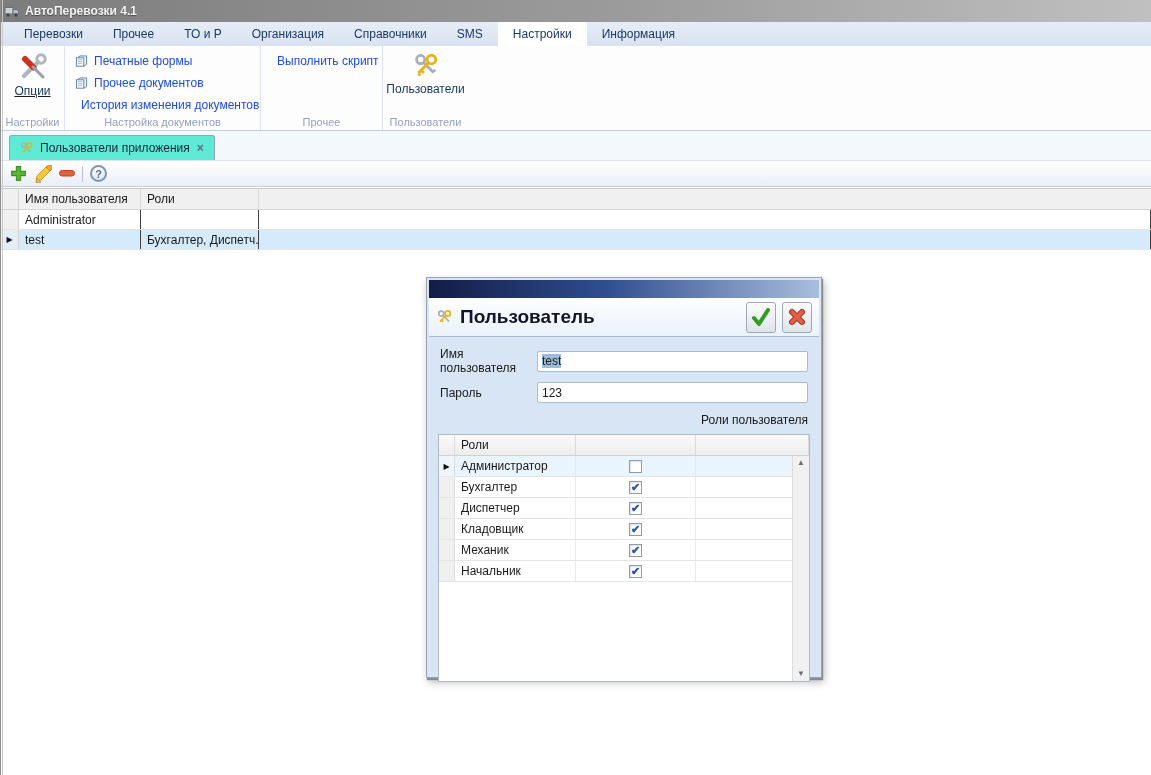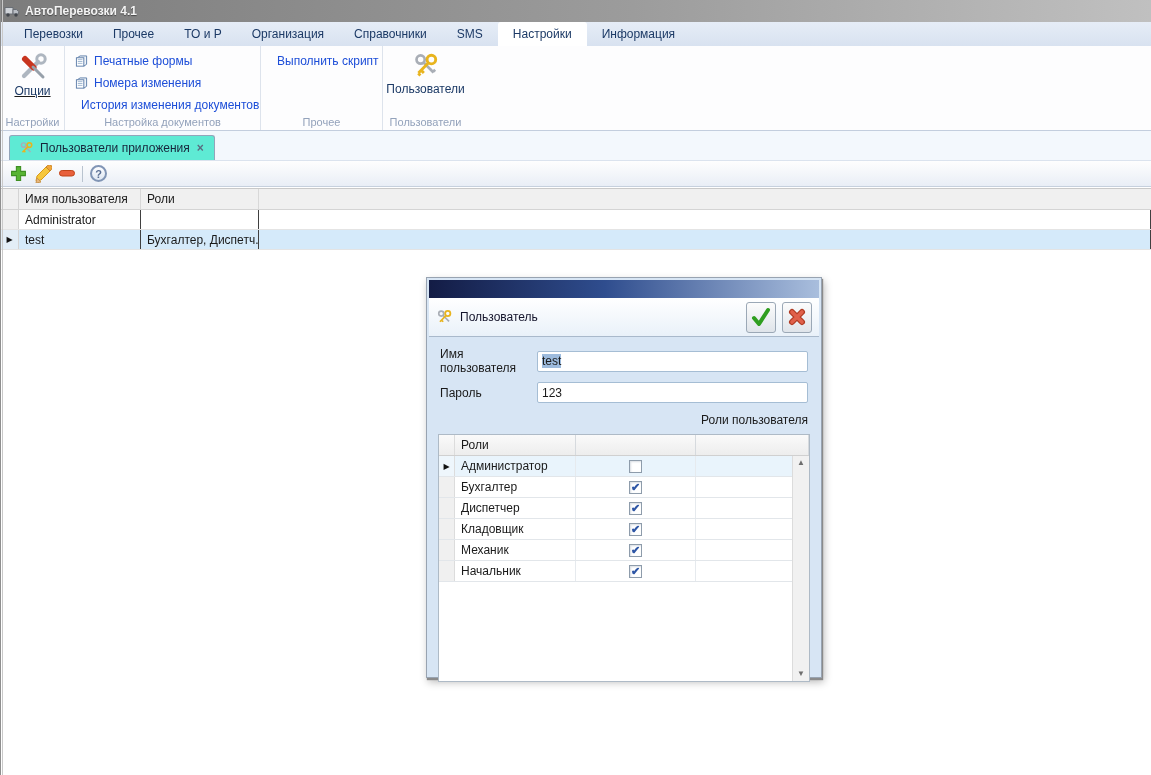--- a/index.html
+++ b/index.html
@@ -57,21 +57,21 @@
   .c-name{width:122px;flex:none;} .c-roles{width:118px;flex:none;} .c-fill{flex:1;border-right:none;}
   .gc{padding:3px 6px;border-right:1px solid #404040;overflow:hidden;white-space:nowrap;}
 
   
   .dialog{position:absolute;left:425px;top:277px;width:396px;height:401px;
     background:#d7e5f4;border:1px solid #98a3b1;box-shadow:1px 2px 1px #8b8b8b,2px 4px 8px rgba(0,0,0,.28);
     padding:2px;}
   .dlg-titlebar{height:18px;background:linear-gradient(90deg,#131c45,#2f4d8e 45%,#a9bedd);}
   .dlg-header{height:39px;background:linear-gradient(#ffffff,#e9f1f9);border-bottom:1px solid #a9b9cb;
     display:flex;align-items:center;padding:0 7px;}
-  .dlg-title{font-weight:normal;font-size:12px;color:#14142b;margin-left:7px;}
+  .dlg-title{font-weight:bold;font-size:19px;color:#14142b;margin-left:7px;}
   .dlg-btns{margin-left:auto;display:flex;gap:6px;}
   .dlg-btn{width:30px;height:31px;border:1px solid #9ba8b6;border-radius:3px;
     background:linear-gradient(#fcfcfc,#dfe4ea);display:flex;align-items:center;justify-content:center;cursor:default;}
   .dlg-fields{padding:10px 11px 0;}
   .frow{display:flex;align-items:center;margin-bottom:7px;}
   .flabel{width:97px;flex:none;}
   .finput{flex:1;height:21px;border:1px solid #a5bdd4;border-radius:2px;background:#fff;
     display:flex;align-items:center;padding:0 4px;}
   .sel{background:#9dbbdd;}
   .roles-caption{padding:3px 11px 7px;text-align:right;}
@@ -158,21 +158,21 @@
         <path d="M3 5 h5 M3 7 h5 M3 9 h5" stroke="#9db4cf" fill="none"></path>
       </svg>
       <span>Печатные формы</span>
     </div>
     <div class="ritem">
       <svg width="13" height="13" viewBox="0 0 14 14">
         <path d="M2.5 3 l3-2 h7 v9 l-3 2" fill="#eef3f9" stroke="#5b7ca8"></path>
         <rect x="1.5" y="3" width="8" height="9" fill="#ffffff" stroke="#5b7ca8"></rect>
         <path d="M3 5 h5 M3 7 h5 M3 9 h5" stroke="#9db4cf" fill="none"></path>
       </svg>
-      <span>Номера изменения</span>
+      <span>Прочее документов</span>
     </div>
     <div class="ritem">
       <svg width="13" height="13" viewBox="0 0 14 14">
         <path d="M2.5 3 l3-2 h7 v9 l-3 2" fill="#eef3f9" stroke="#5b7ca8"></path>
         <rect x="1.5" y="3" width="8" height="9" fill="#ffffff" stroke="#5b7ca8"></rect>
         <path d="M3 5 h5 M3 7 h5 M3 9 h5" stroke="#9db4cf" fill="none"></path>
       </svg>
       <span>История изменения документов</span>
     </div>
     <div class="rcaption">Настройка документов</div>

